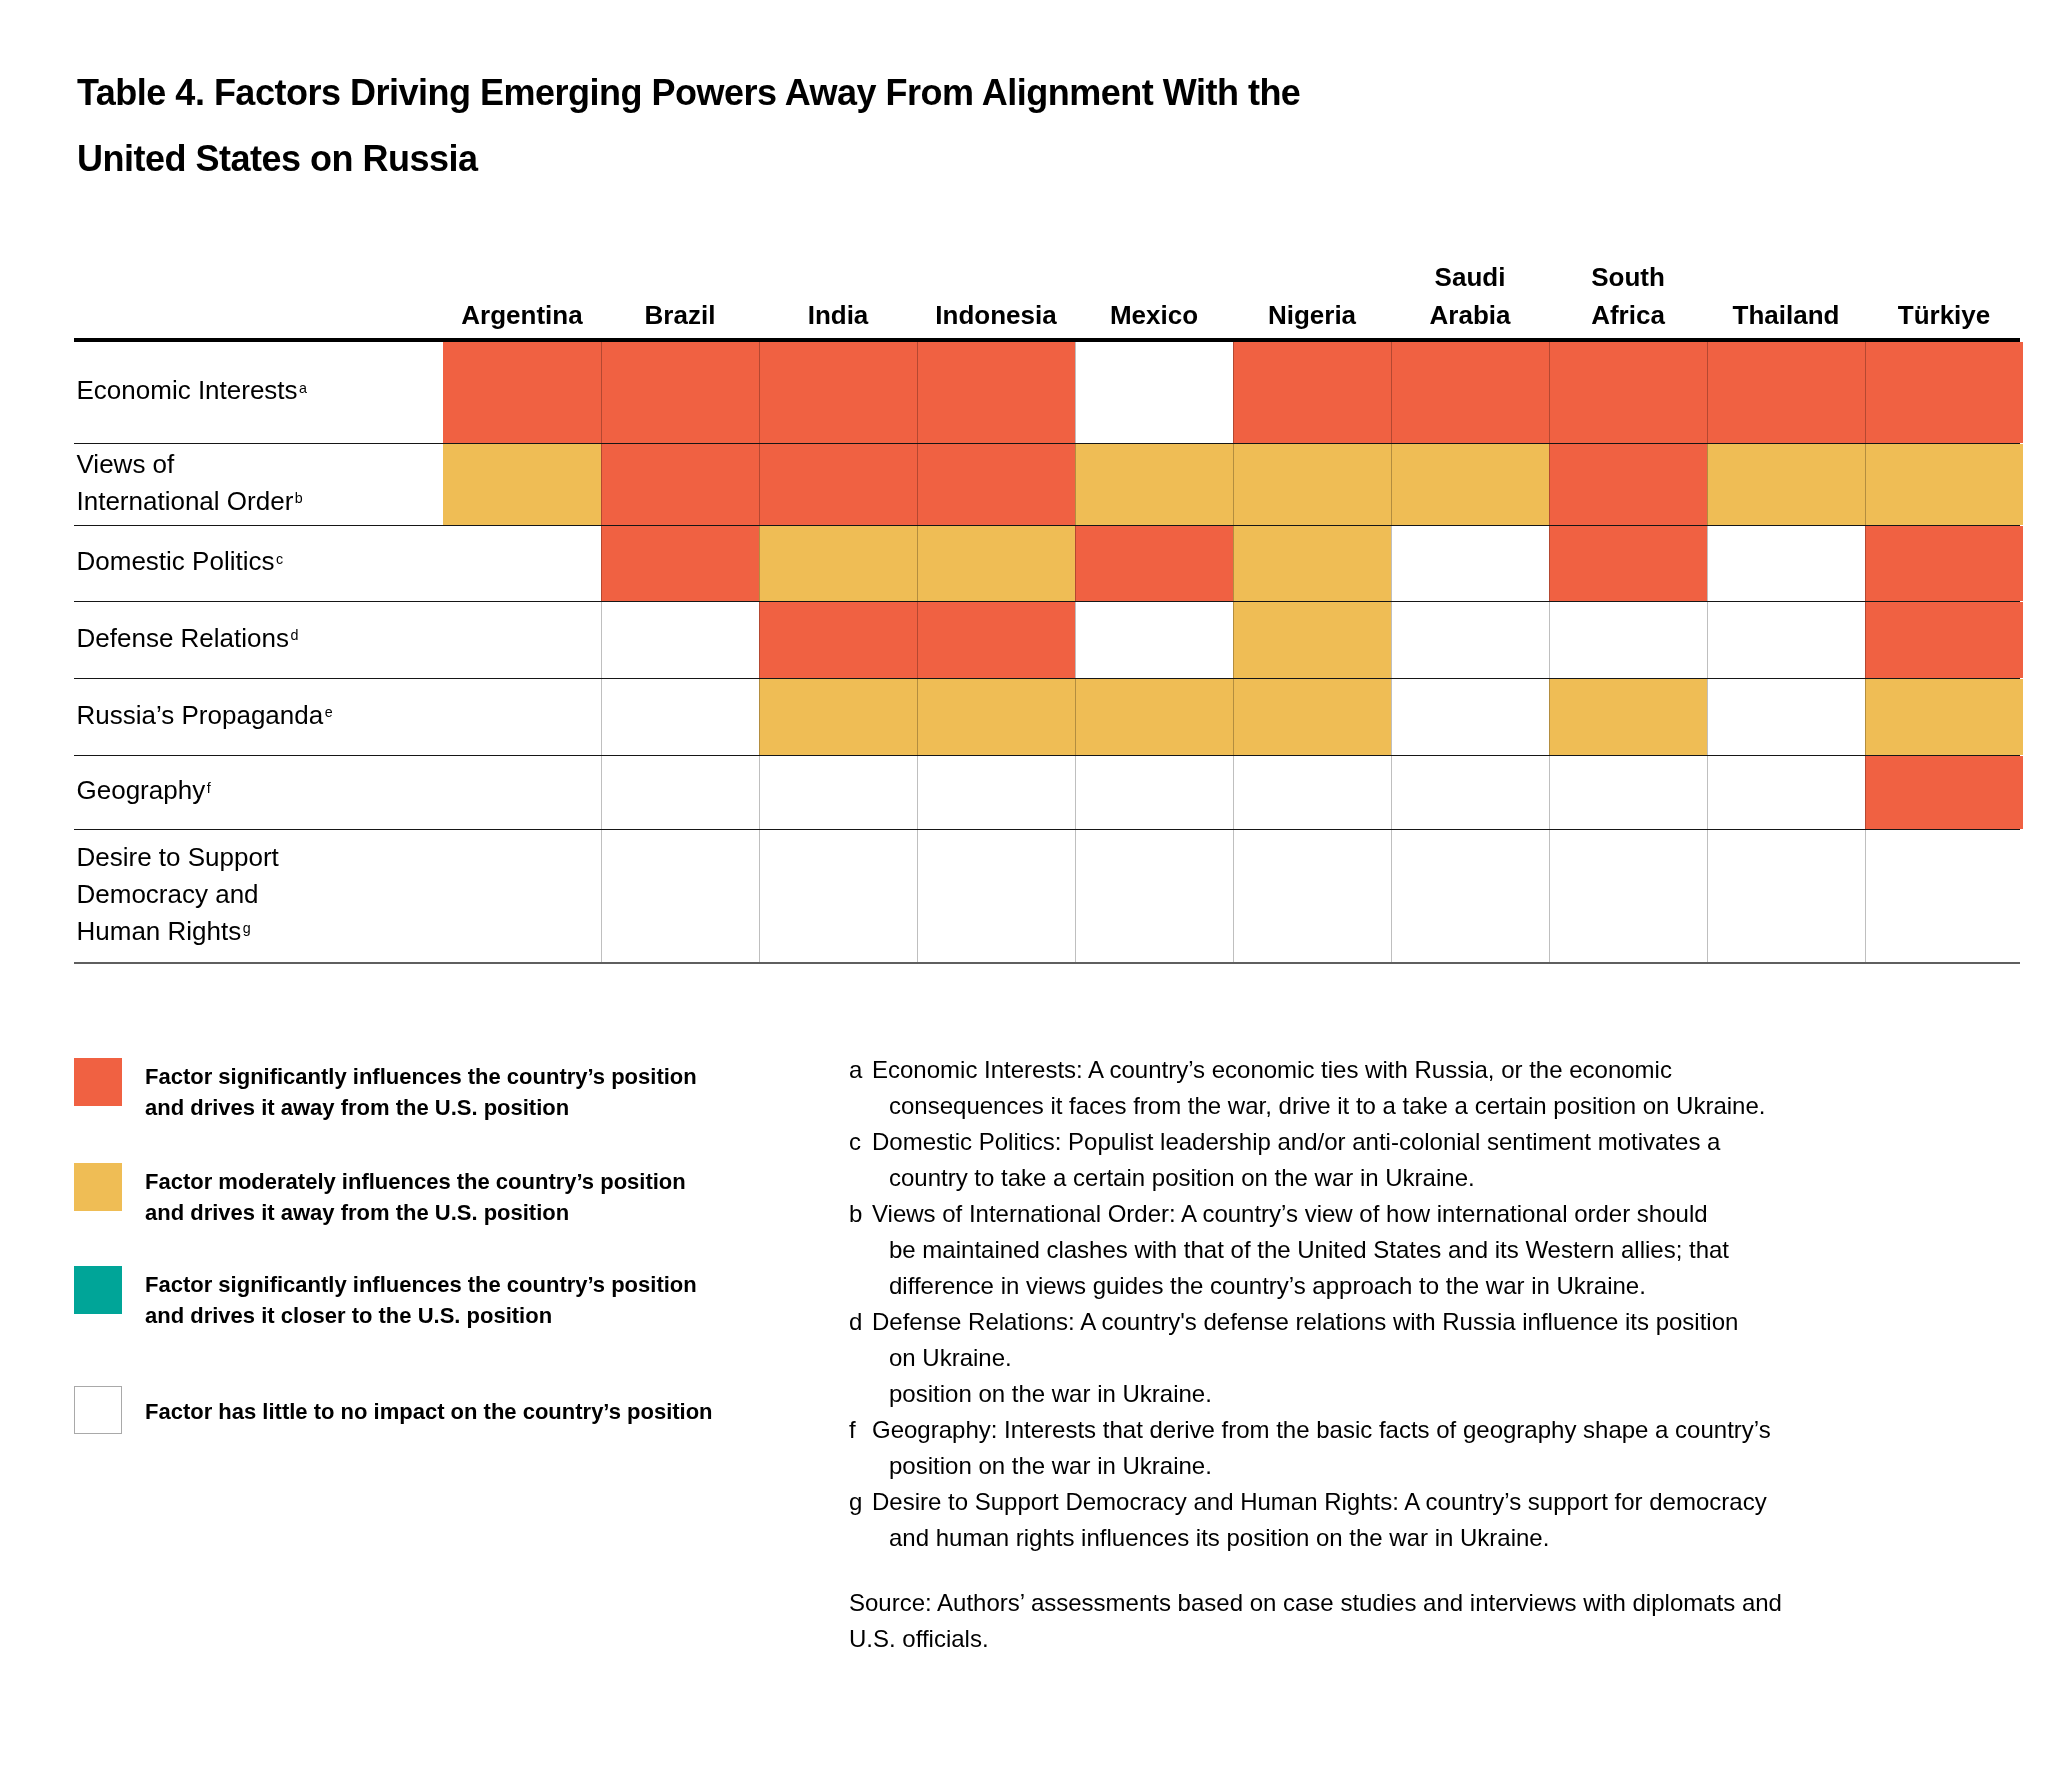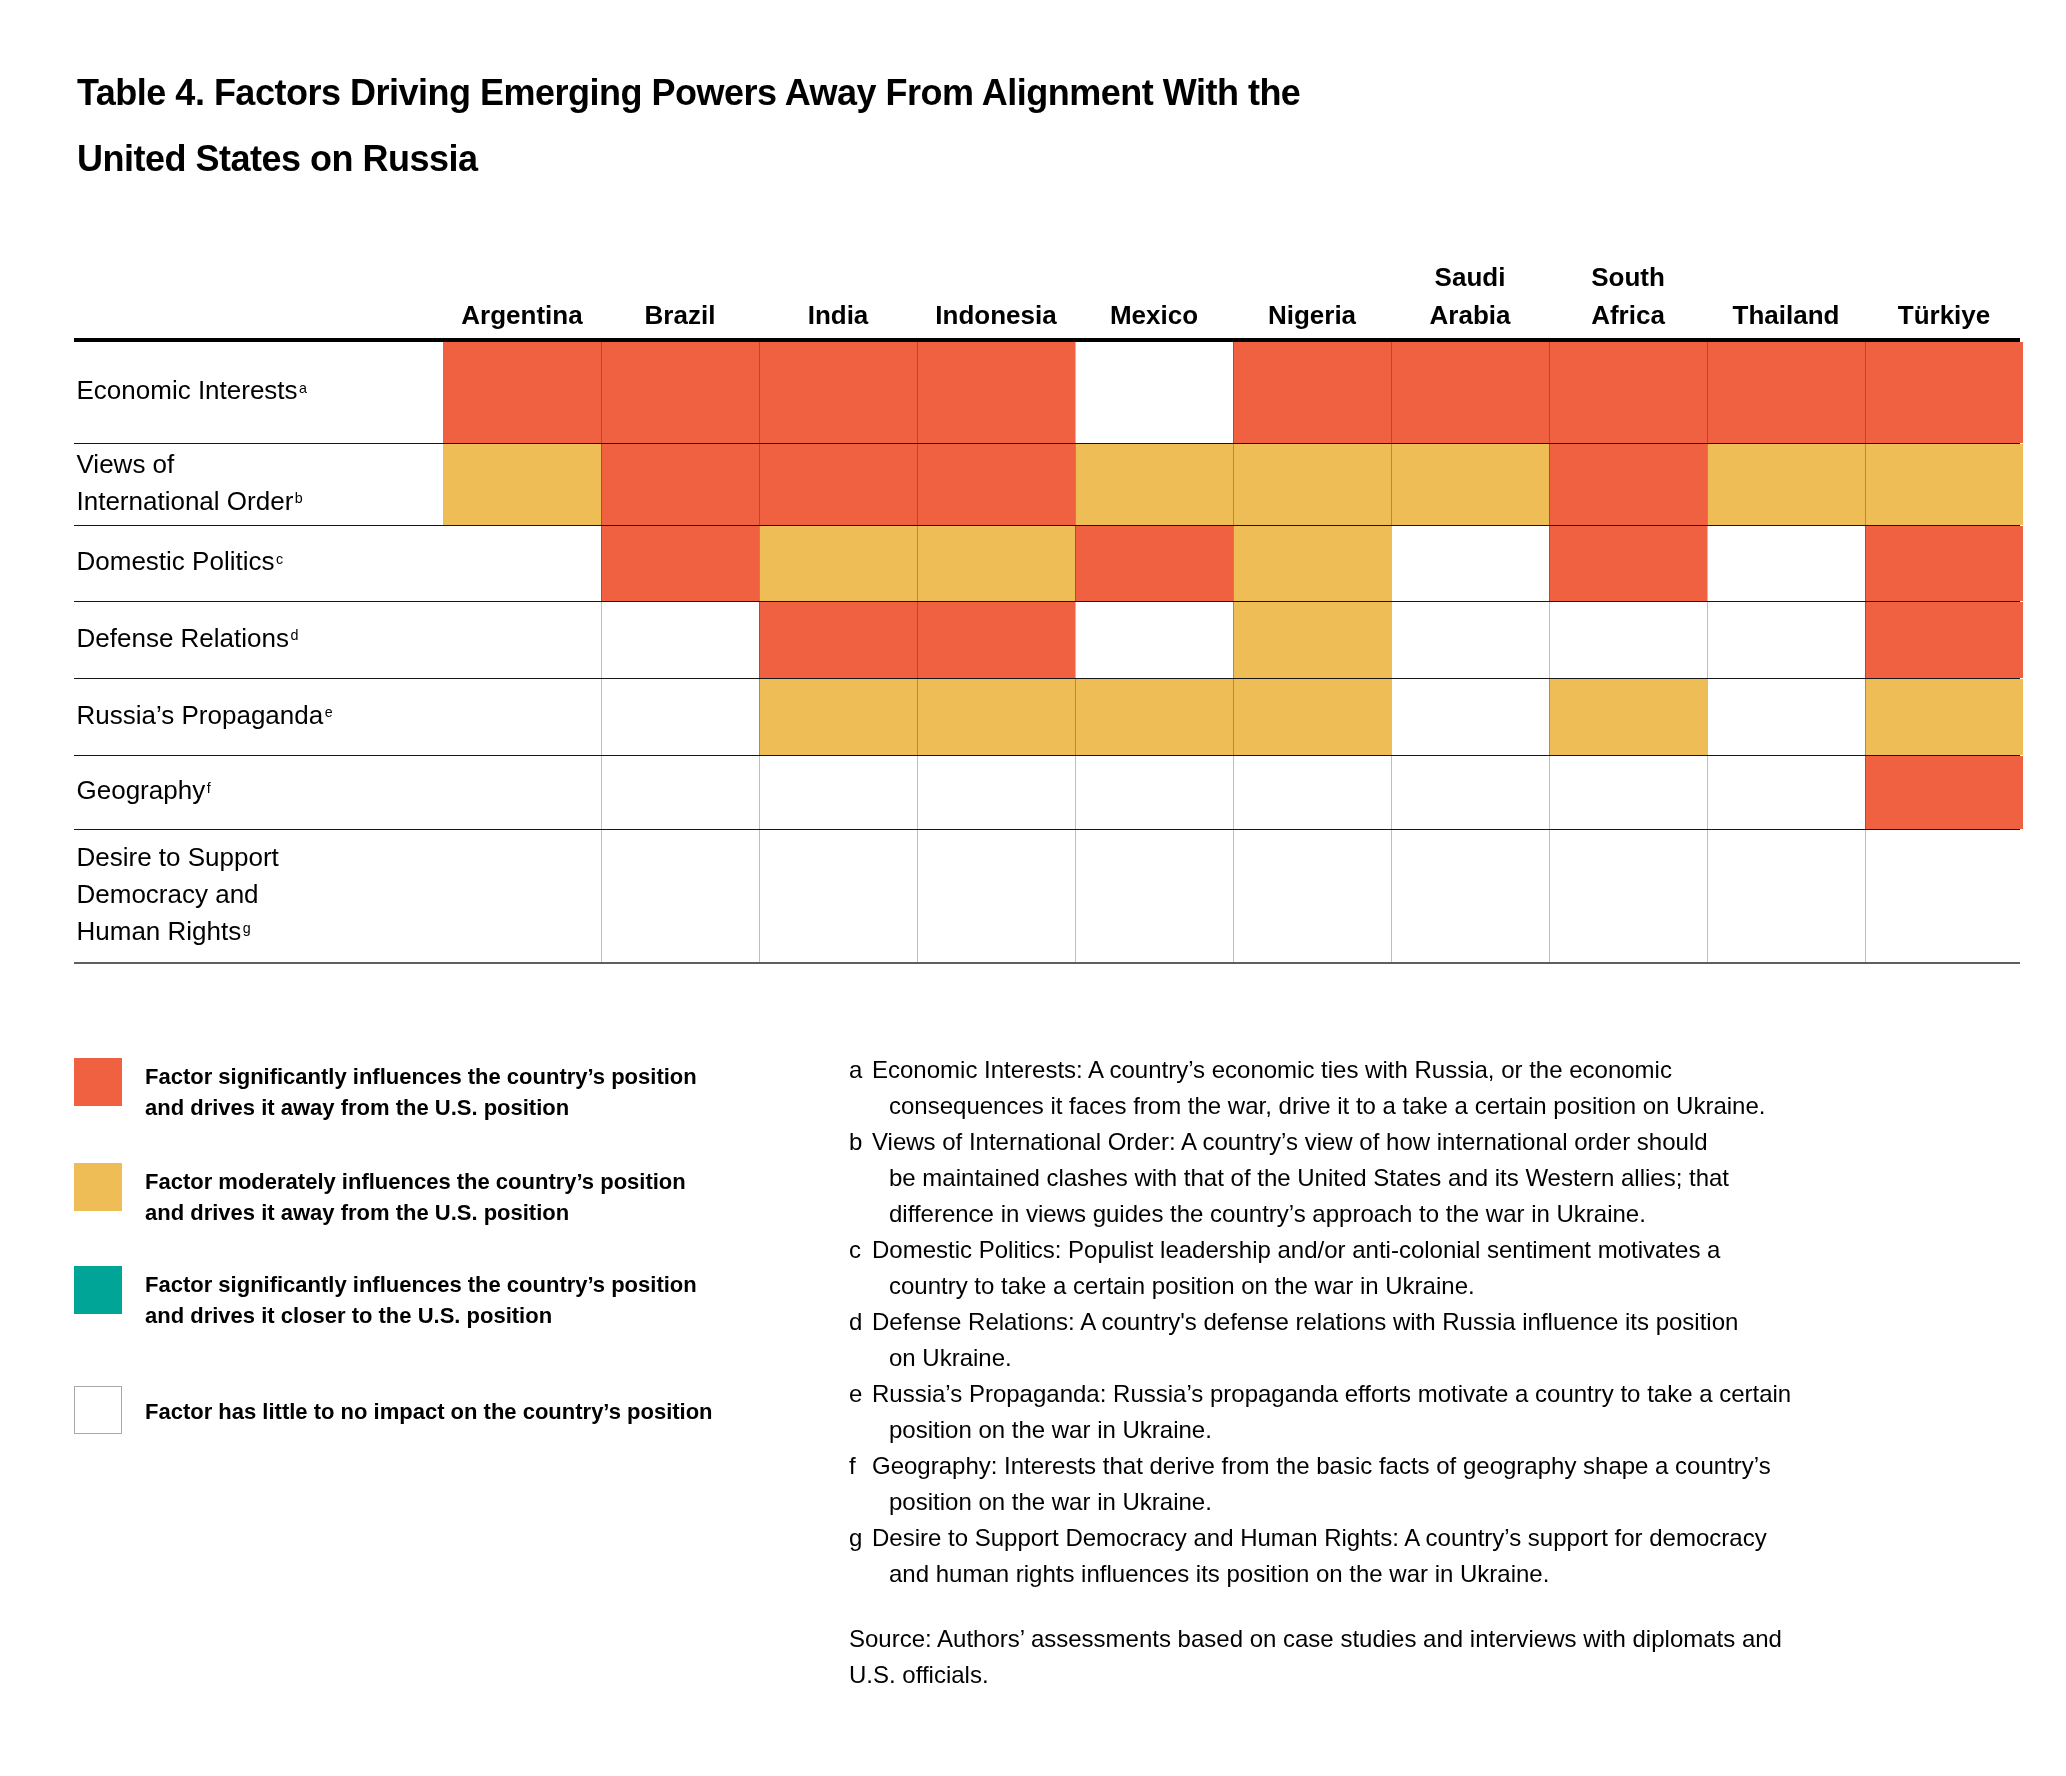--- a/index.html
+++ b/index.html
@@ -232,34 +232,33 @@
         </div>
       </div>
     </div>
 
   <div class="footnotes" id="footnotes">
     <div class="note">
         <div class="nline"><span class="letter">a</span>Economic Interests: A country’s economic ties with Russia, or the economic</div>
         <div class="nline cont">consequences it faces from the war, drive it to a take a certain position on Ukraine.</div>
       </div>
       <div class="note">
+        <div class="nline"><span class="letter">c</span>Domestic Politics: Populist leadership and/or anti-colonial sentiment motivates a</div>
+        <div class="nline cont">country to take a certain position on the war in Ukraine.</div>
+      </div>
+      <div class="note">
         <div class="nline"><span class="letter">b</span>Views of International Order: A country’s view of how international order should</div>
         <div class="nline cont">be maintained clashes with that of the United States and its Western allies; that</div>
         <div class="nline cont">difference in views guides the country’s approach to the war in Ukraine.</div>
       </div>
       <div class="note">
-        <div class="nline"><span class="letter">c</span>Domestic Politics: Populist leadership and/or anti-colonial sentiment motivates a</div>
-        <div class="nline cont">country to take a certain position on the war in Ukraine.</div>
-      </div>
-      <div class="note">
         <div class="nline"><span class="letter">d</span>Defense Relations: A country's defense relations with Russia influence its position</div>
         <div class="nline cont">on Ukraine.</div>
       </div>
       <div class="note">
-        <div class="nline"><span class="letter">e</span>Russia’s Propaganda: Russia’s propaganda efforts motivate a country to take a certain</div>
         <div class="nline cont">position on the war in Ukraine.</div>
       </div>
       <div class="note">
         <div class="nline"><span class="letter">f</span>Geography: Interests that derive from the basic facts of geography shape a country’s</div>
         <div class="nline cont">position on the war in Ukraine.</div>
       </div>
       <div class="note">
         <div class="nline"><span class="letter">g</span>Desire to Support Democracy and Human Rights: A country’s support for democracy</div>
         <div class="nline cont">and human rights influences its position on the war in Ukraine.</div>
       </div>

